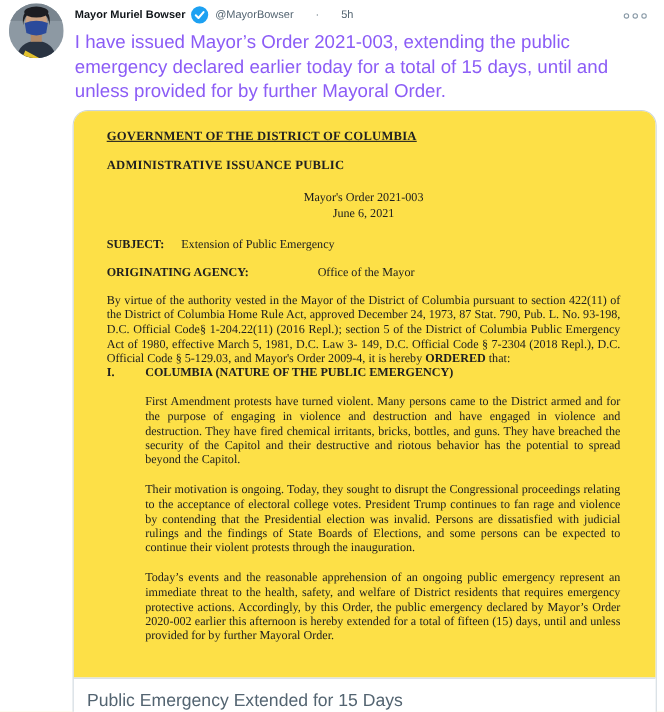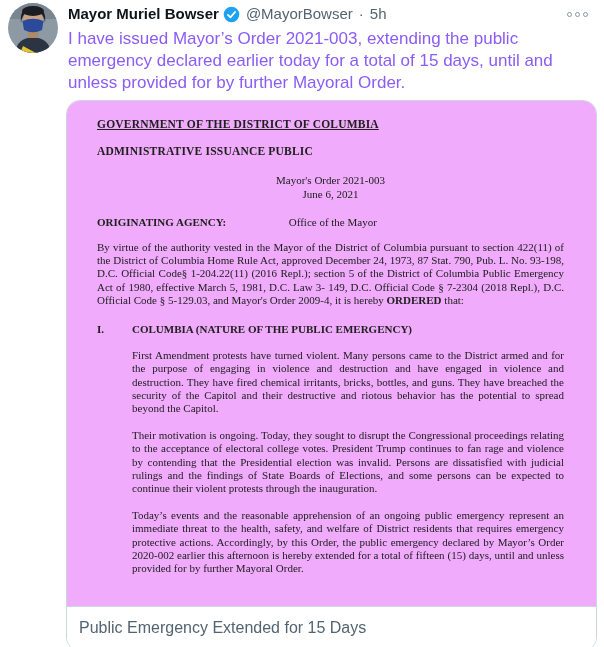--- a/index.html
+++ b/index.html
@@ -14,26 +14,26 @@
   
   .avatar {
     position: absolute; left: 8px; top: 3px;
     width: 50px; height: 50px; border-radius: 50%;
     overflow: hidden; cursor: pointer;
   }
 
   
   .content-col { margin-left: 68px; margin-right: 8px; }
   .name-row {
-    display: flex; align-items: center; gap: 4px;
-    font-size: 15px; line-height: 20px; padding-top: 1px;
+    display: flex; gap: 4px;
+    font-size: 10px; line-height: 20px; padding-top: 1px;
   }
   .display-name { font-weight: bold; color: #0f1419; cursor: pointer; }
   .badge { width: 17px; height: 17px; flex: 0 0 auto; margin-top: 1px; }
-  .handle-group { color: #536471; display: flex; gap: 6px; margin-left: 2px; }
+  .handle-group { color: #536471; display: flex; gap: 20px; margin-left: 2px; }
   .more-btn {
     margin-left: auto; margin-right: 6px; margin-top: 1px;
     display: flex; gap: 3px; align-items: center;
     cursor: pointer; padding: 2px;
   }
   .more-btn i {
     width: 5px; height: 5px; border-radius: 50%;
     border: 1px solid #8899a6; display: block;
   }
 
@@ -55,38 +55,38 @@
     cursor: pointer;
     overflow: hidden;
   }
 
   
   .doc {
     padding: 17px 32px 8px 30px;
     font-family: "Liberation Serif", "DejaVu Serif", serif;
     font-size: 11px; line-height: 13.2px;
     color: #202020;
-    background: #f0abfc;
+    background: #fde047;
   }
   .doc-h1 {
     font-size: 11.5px; font-weight: bold; letter-spacing: 0.2px;
     text-decoration: underline;
     margin-bottom: 14px;
   }
   .doc-h2 {
     font-size: 11.5px; font-weight: bold; letter-spacing: 0.2px;
     margin-bottom: 16px;
   }
   .order-block { text-align: center; margin-bottom: 15px; }
   .kv-row { margin-bottom: 13px; }
   .kv-row.agency { margin-bottom: 12px; }
   .kv-label { font-weight: bold; display: inline-block; }
   .kv-label.subject { width: 65px; }
   .kv-label.agency-l { width: 189px; }
-  .authority { text-align: justify; margin-bottom: 16px; }
+  .authority { text-align: justify; }
   .authority b { font-weight: bold; }
   .section-row { display: flex; font-weight: bold; margin-bottom: 13px; }
   .section-num { width: 35px; flex: 0 0 auto; }
   .doc-para {
     margin-left: 35px; text-align: justify; margin-bottom: 14px;
   }
   .doc-para.last { margin-bottom: 23px; }
 
   
   .caption-bar {
@@ -142,20 +142,24 @@
   <div class="card">
     <div class="doc">
       <div class="doc-h1">GOVERNMENT OF THE DISTRICT OF COLUMBIA</div>
       <div class="doc-h2">ADMINISTRATIVE ISSUANCE PUBLIC</div>
 
       <div class="order-block">
         <div>Mayor's Order 2021-003</div>
         <div>June 6, 2021</div>
       </div>
 
+      <div class="kv-row">
+        <span class="kv-label subject">SUBJECT:</span>
+        <span>Extension of Public Emergency</span>
+      </div>
 
       <div class="kv-row agency">
         <span class="kv-label agency-l">ORIGINATING AGENCY:</span>
         <span>Office of the Mayor</span>
       </div>
 
       <div class="authority">
         <span>By virtue of the authority vested in the Mayor of the District of Columbia pursuant to section 422(11) of the District of Columbia Home Rule Act, approved December 24, 1973, 87 Stat. 790, Pub. L. No. 93-198, D.C. Official Code§ 1-204.22(11) (2016 Repl.); section 5 of the District of Columbia Public Emergency Act of 1980, effective March 5, 1981, D.C. Law 3- 149, D.C. Official Code § 7-2304 (2018 Repl.), D.C. Official Code § 5-129.03, and Mayor's Order 2009-4, it is hereby </span><b>ORDERED</b><span> that:</span>
       </div>
 

